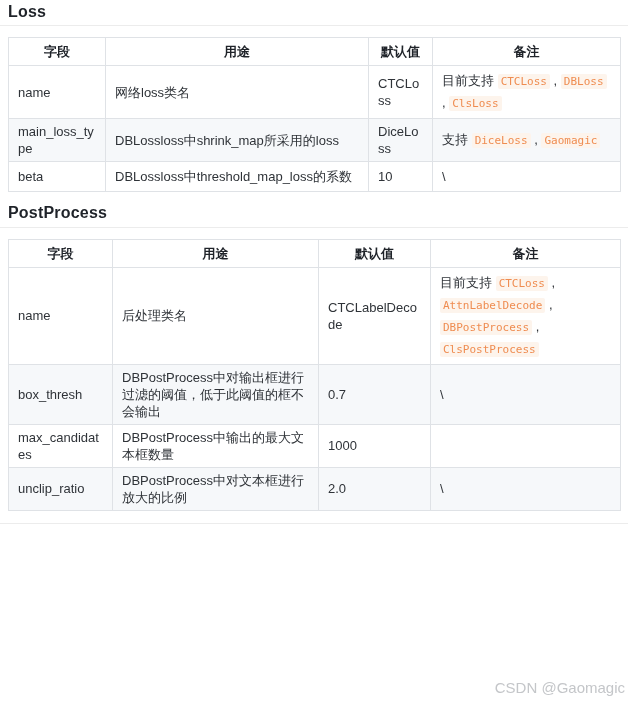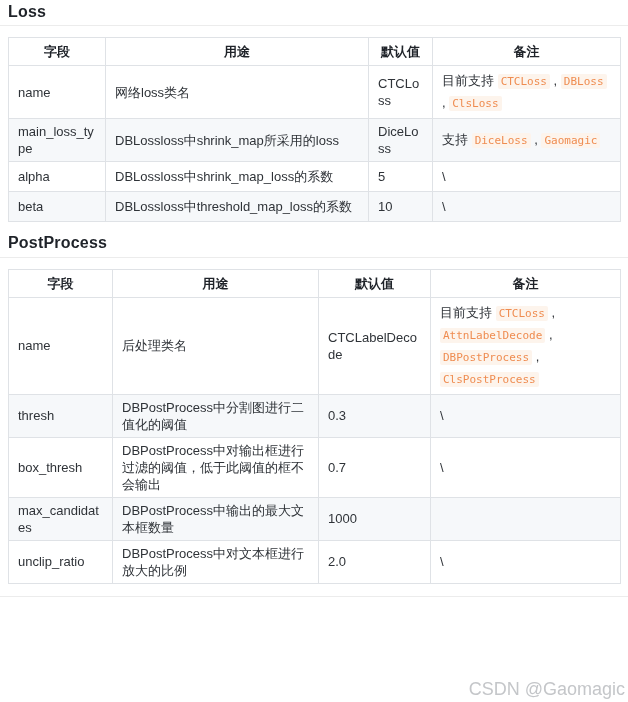--- a/index.html
+++ b/index.html
@@ -76,21 +76,21 @@
   
   .tbl-loss col.c1 { width: 97px; }  .tbl-loss col.c2 { width: 263px; }
   .tbl-loss col.c3 { width: 64px; }  .tbl-loss col.c4 { width: 188px; }
   .tbl-postprocess col.c1 { width: 104px; } .tbl-postprocess col.c2 { width: 206px; }
   .tbl-postprocess col.c3 { width: 112px; } .tbl-postprocess col.c4 { width: 190px; }
 
   .watermark {
     position: absolute;
     right: 3px;
     top: 679px;
-    font-size: 18px;
+    font-size: 15px;
     color: var(--watermark);
     z-index: 5;
     pointer-events: none;
   }
 </style>
 </head>
 <body>
 
 <div class="page">
 
@@ -119,26 +119,20 @@
             <td class="c-default">CTCLoss</td>
             <td class="c-remark">目前支持 <code>CTCLoss</code> , <code>DBLoss</code> , <code>ClsLoss</code></td>
           </tr>
           <tr>
             <td class="c-field">main_loss_type</td>
             <td class="c-usage">DBLossloss中shrink_map所采用的loss</td>
             <td class="c-default">DiceLoss</td>
             <td class="c-remark">支持 <code>DiceLoss</code> , <code>Gaomagic</code></td>
           </tr>
           <tr>
-            <td class="c-field">alpha</td>
-            <td class="c-usage">DBLossloss中shrink_map_loss的系数</td>
-            <td class="c-default">5</td>
-            <td class="c-remark">\</td>
-          </tr>
-          <tr>
             <td class="c-field">beta</td>
             <td class="c-usage">DBLossloss中threshold_map_loss的系数</td>
             <td class="c-default">10</td>
             <td class="c-remark">\</td>
           </tr>
         </tbody>
     </table>
   </div>
 
   <div class="doc-section">
@@ -160,26 +154,20 @@
           </tr>
         </thead>
       <tbody>
           <tr>
             <td class="c-field">name</td>
             <td class="c-usage">后处理类名</td>
             <td class="c-default">CTCLabelDecode</td>
             <td class="c-remark">目前支持 <code>CTCLoss</code> , <code>AttnLabelDecode</code> , <code>DBPostProcess</code> , <code>ClsPostProcess</code></td>
           </tr>
           <tr>
-            <td class="c-field">thresh</td>
-            <td class="c-usage">DBPostProcess中分割图进行二值化的阈值</td>
-            <td class="c-default">0.3</td>
-            <td class="c-remark">\</td>
-          </tr>
-          <tr>
             <td class="c-field">box_thresh</td>
             <td class="c-usage">DBPostProcess中对输出框进行过滤的阈值，低于此阈值的框不会输出</td>
             <td class="c-default">0.7</td>
             <td class="c-remark">\</td>
           </tr>
           <tr>
             <td class="c-field">max_candidates</td>
             <td class="c-usage">DBPostProcess中输出的最大文本框数量</td>
             <td class="c-default">1000</td>
             <td class="c-remark"></td>

